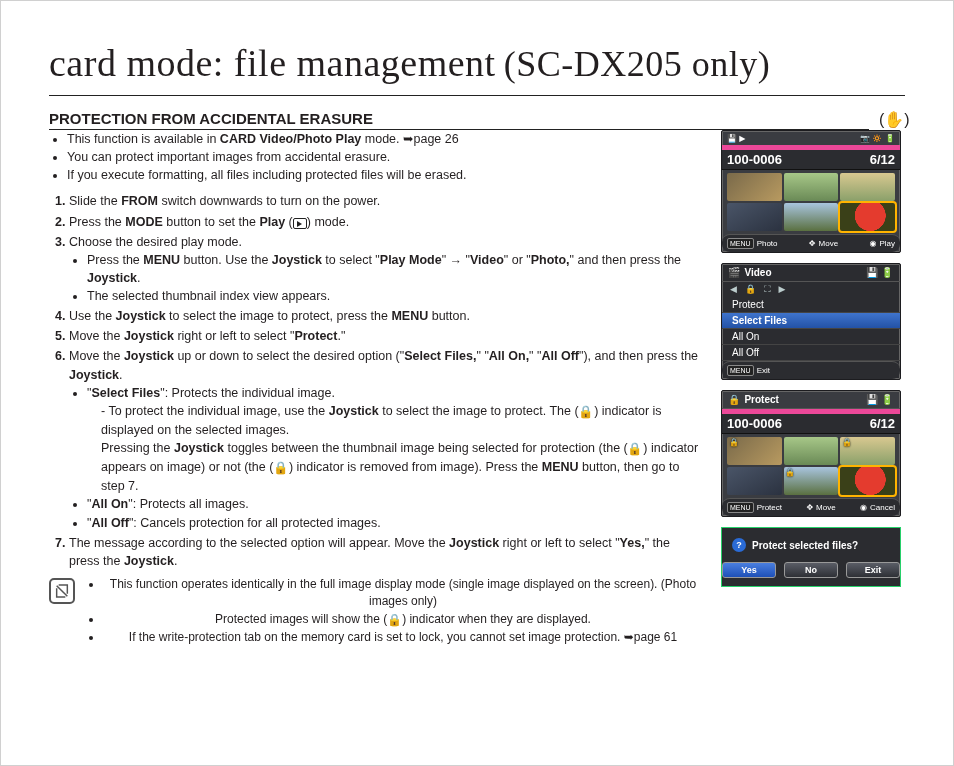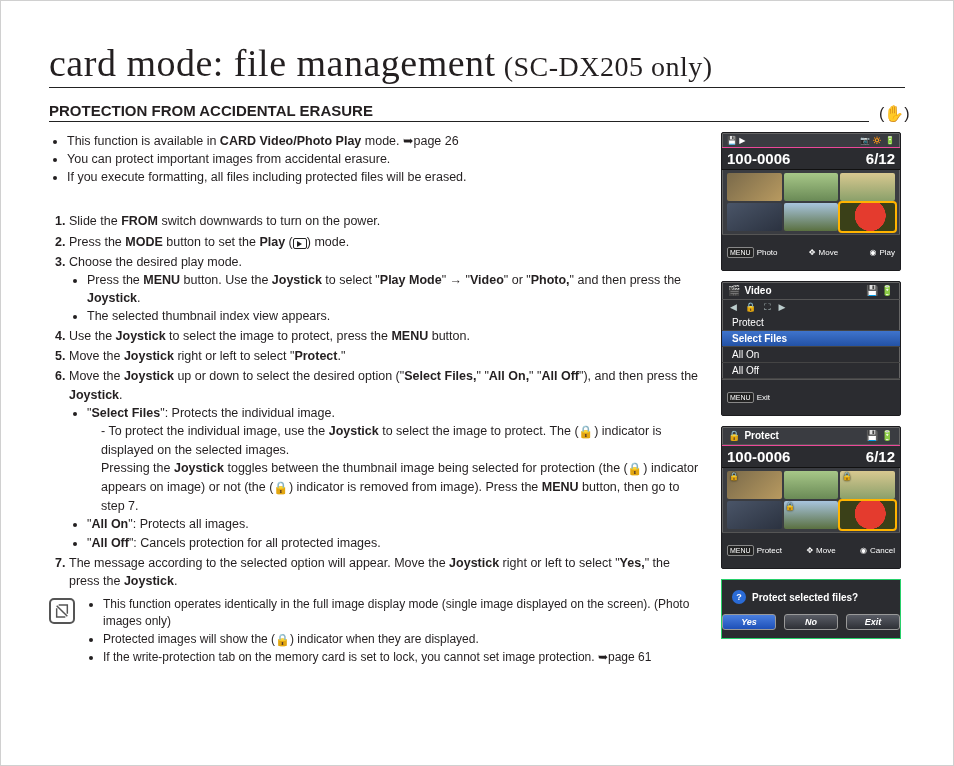--- a/index.html
+++ b/index.html
@@ -1,70 +1,70 @@
 <!DOCTYPE html>
 <html><head>
 <meta charset="utf-8">
 <style>
   * { box-sizing: border-box; margin: 0; padding: 0; }
   body { font-family: Arial, Helvetica, sans-serif; font-size: 12px; color: #231f20; background: #fff; width: 954px; height: 766px; position: relative; border: 1px solid #d0d0d0; padding: 40px 48px 20px 48px; }
-  .title { font-family: "Times New Roman", serif; font-weight: 300; font-size: 38px; letter-spacing: 0.5px; border-bottom: 1.5px solid #222; padding-bottom: 2px; margin-bottom: 14px; display: flex; align-items: baseline; gap: 8px; }
-  .title-sub { font-size: 28px; }
-  .section { display: flex; align-items: flex-end; gap: 10px; margin-bottom: 10px; }
+  .title { font-family: "Times New Roman", serif; font-weight: 300; font-size: 38px; letter-spacing: 0.5px; border-bottom: 1.5px solid #222; padding-bottom: 10px; margin-bottom: 14px; display: flex; align-items: baseline; gap: 8px; }
+  .title-sub { font-size: 36px; }
+  .section { display: flex; align-items: flex-start; gap: 10px; }
   .section h2 { font-size: 15px; font-weight: 700; border-bottom: 1.5px solid #222; flex: 1; padding-bottom: 2px; }
   .hand-icon { width: 26px; height: 18px; font-size: 16px; text-align: center; }
   .cols { display: flex; gap: 18px; }
   .left { flex: 1; font-size: 12.5px; line-height: 1.45; }
   .right { width: 184px; display: flex; flex-direction: column; gap: 10px; }
-  ul.bullets { list-style: disc; padding-left: 18px; margin-bottom: 26px; }
+  ul.bullets { list-style: disc; padding-left: 18px; margin-bottom: 8px; }
   ol.steps { padding-left: 20px; }
   ol.steps > li { margin-bottom: 2px; }
   ol.steps > li::marker { font-weight: 700; }
   ol.steps ul { list-style: disc; padding-left: 18px; }
   ol.steps ul ul { list-style: none; padding-left: 14px; }
   ol.steps ul ul li::before { content: "- "; }
   b, strong { font-weight: 700; }
-  .notebox { display: flex; gap: 10px; margin-top: 6px; align-items: flex-start; }
+  .notebox { display: flex; gap: 10px; margin-top: 6px; align-items: flex-start; text-align: center; }
   .note-icon { width: 26px; height: 26px; border: 2px solid #555; border-radius: 5px; display: flex; align-items: center; justify-content: center; margin-top: 2px; flex-shrink: 0; }
   .note-icon svg { width: 16px; height: 16px; }
   .notebox ul { list-style: disc; padding-left: 18px; font-size: 12px; }
   .footer { margin-top: 8px; font-size: 13px; }
   .footer b { font-weight: 700; }
   .arrow { font-family: Arial; }
 
   
   .lcd { background: #3a3c41; border: 1px solid #1c1c1f; border-radius: 2px; width: 180px; color: #fff; font-size: 9px; font-family: Arial; box-shadow: 0 0 0 1px #666 inset; }
   .lcd-top { display: flex; justify-content: space-between; align-items: center; padding: 2px 5px; height: 14px; font-size: 8px; }
-  .lcd-hdr { background: #2b2c30; padding: 2px 5px; display: flex; justify-content: space-between; font-size: 15px; font-weight: 700; border-top:1px solid #ec4899; border-bottom:1px solid #111;}
+  .lcd-hdr { background: #2b2c30; padding: 2px 5px; display: flex; justify-content: space-between; font-size: 13px; font-weight: 700; border-top:5px solid #ec4899; border-bottom:1px solid #111;}
   .thumbs { display: grid; grid-template-columns: repeat(3, 1fr); gap: 2px; padding: 3px 5px 3px 5px; }
   .thumb { height: 28px; border-radius: 2px; position: relative; }
   .t1 { background: linear-gradient(135deg,#7a6a4a,#b89a60); }
   .t2 { background: linear-gradient(180deg,#a7c788 0%,#6a8a56 100%); }
   .t3 { background: linear-gradient(180deg,#d8c890 0%,#8aa06a 100%); }
   .t4 { background: linear-gradient(150deg,#4a5568,#2b3240); }
   .t5 { background: linear-gradient(180deg,#a8c4de 0%,#5a7040 100%); }
   .t6 { background: radial-gradient(circle at 55% 45%, #e43b2e 0 45%, #3a4018 46%); }
-  .lcd-bot { display: flex; justify-content: space-between; align-items: center; padding: 12px 5px; background: #2b2c30; font-size: 8px; border-top: 1px solid #555;}
+  .lcd-bot { display: flex; justify-content: space-between; align-items: center; padding: 3px 5px; background: #2b2c30; font-size: 8px; border-top: 1px solid #555; border-radius: 8px;}
   .lcd-bot span { display:flex; align-items:center; gap:3px;}
   .badge { background:#222; border:1px solid #888; border-radius:2px; padding:0 2px; font-size:7px; line-height:9px;}
 
   .menu { background: #2b2c30; }
   .menu-title { display:flex; align-items:center; gap:4px; padding: 3px 6px; font-weight:700; font-size:10px; border-bottom:1px solid #555;}
   .menu-icons { display:flex; gap:8px; padding: 2px 8px; font-size:9px; color:#bcc;}
   .menu-list { font-size: 10px; }
   .menu-item { padding: 2px 10px; border-bottom:1px solid #444; }
   .menu-item.sel { background: linear-gradient(#3f74cc,#2352a6); font-weight:700; }
   .lock { position:absolute; top:1px; left:2px; font-size:8px; color:#fff; text-shadow:0 0 2px #000;}
   .selbox { outline:2px solid #ffb400; }
 
   .dialog { background:#2b2c30; border:1px solid #27d06a; width:180px; padding:4px 0 8px 0;}
   .dialog .q { display:flex; align-items:center; gap:6px; padding:6px 10px; font-size:10px; color:#fff; font-weight:700; }
   .qmark { width:14px; height:14px; background:#2a6bd6; border-radius:50%; display:flex; align-items:center; justify-content:center; font-size:9px;}
   .dialog .btns { display:flex; justify-content:center; gap:8px; padding-top:4px;}
-  .dbtn { background: linear-gradient(#5a5d66,#2e3036); border:1px solid #999; border-radius:3px; width:68px; height:16px; font-size:9px; color:#fff; display:flex; align-items:center; justify-content:center; font-weight:700;font-style:italic;}
+  .dbtn { background: linear-gradient(#5a5d66,#2e3036); border:1px solid #999; border-radius:3px; width:68px; height:16px; font-size:9px; color:#fff; display:flex; align-items:center; justify-content:center; font-weight:700;}
   .dbtn.primary { background: linear-gradient(#4a7fe0,#1e50b8); }
 
   .play-icon { display:inline-flex; width:14px; height:11px; border:1.2px solid #222; border-radius:2px; align-items:center; justify-content:center; vertical-align:-1px;}
   .play-icon::after { content:""; border-left:5px solid #222; border-top:3px solid transparent; border-bottom:3px solid transparent;}
   .lock-icon { display:inline-block; vertical-align:-1px;}
 </style>
 </head>
 <body>
 
 <div class="title">

